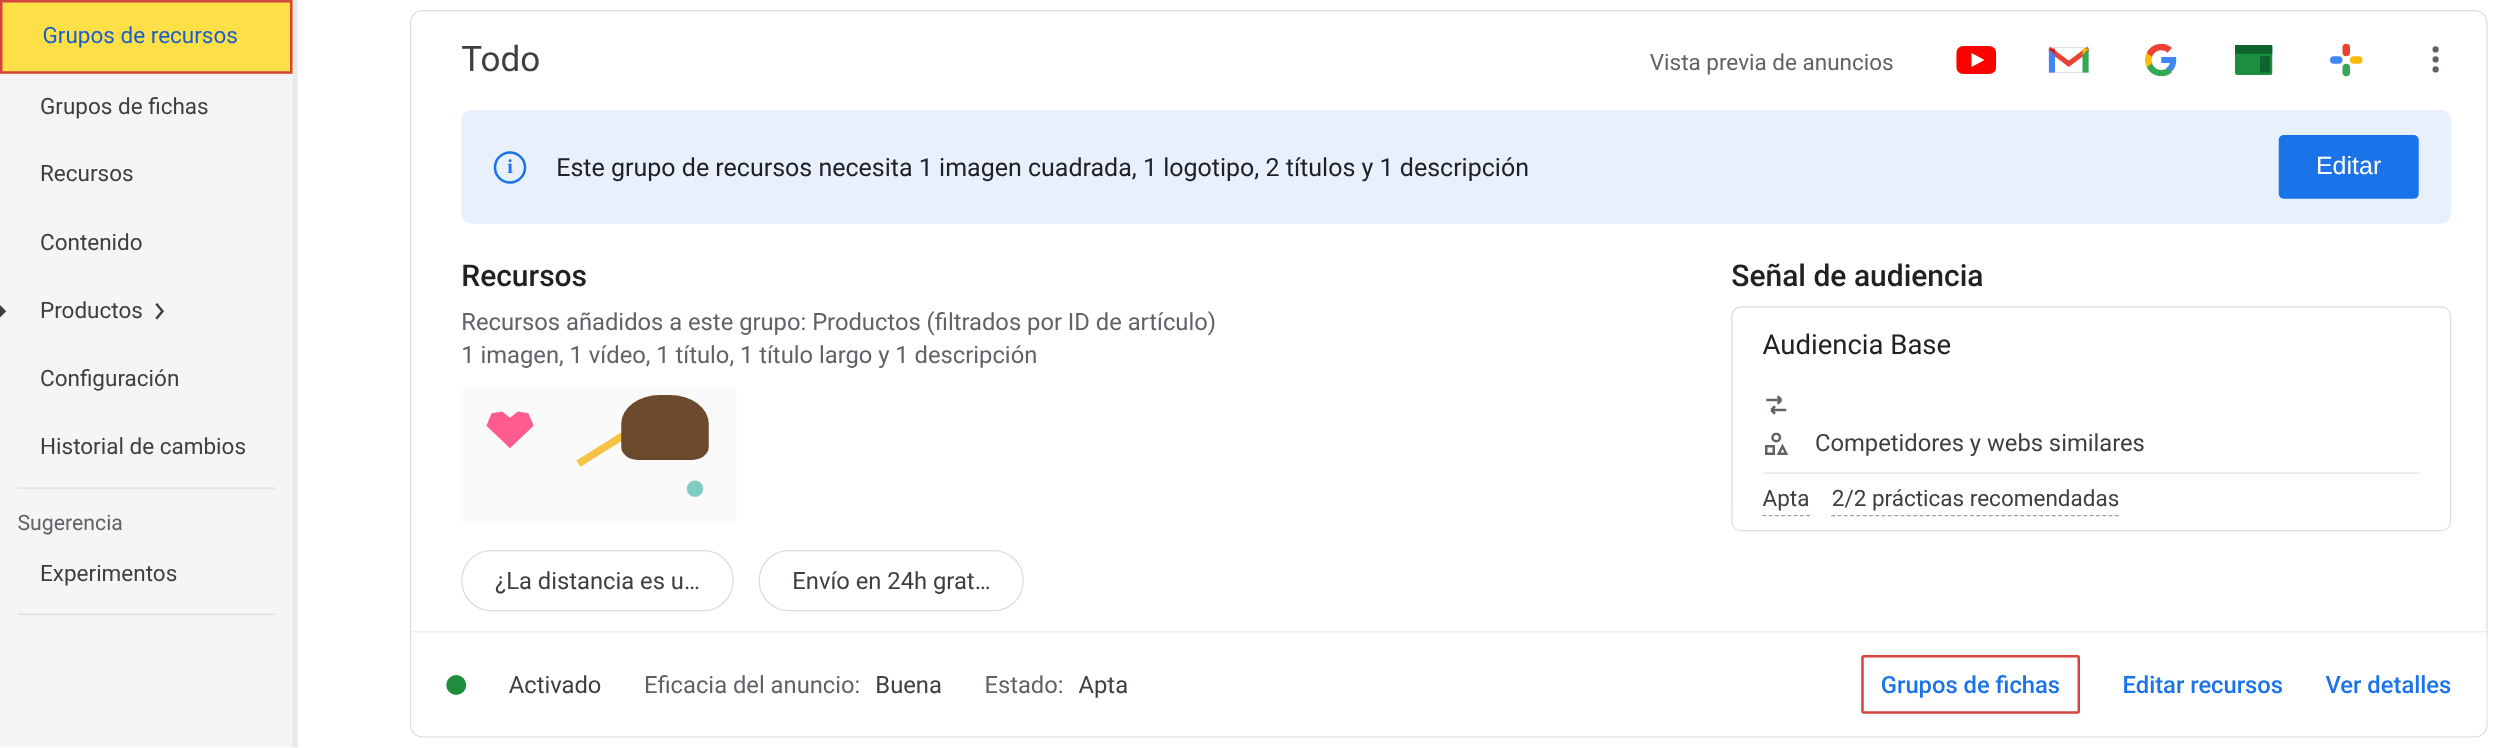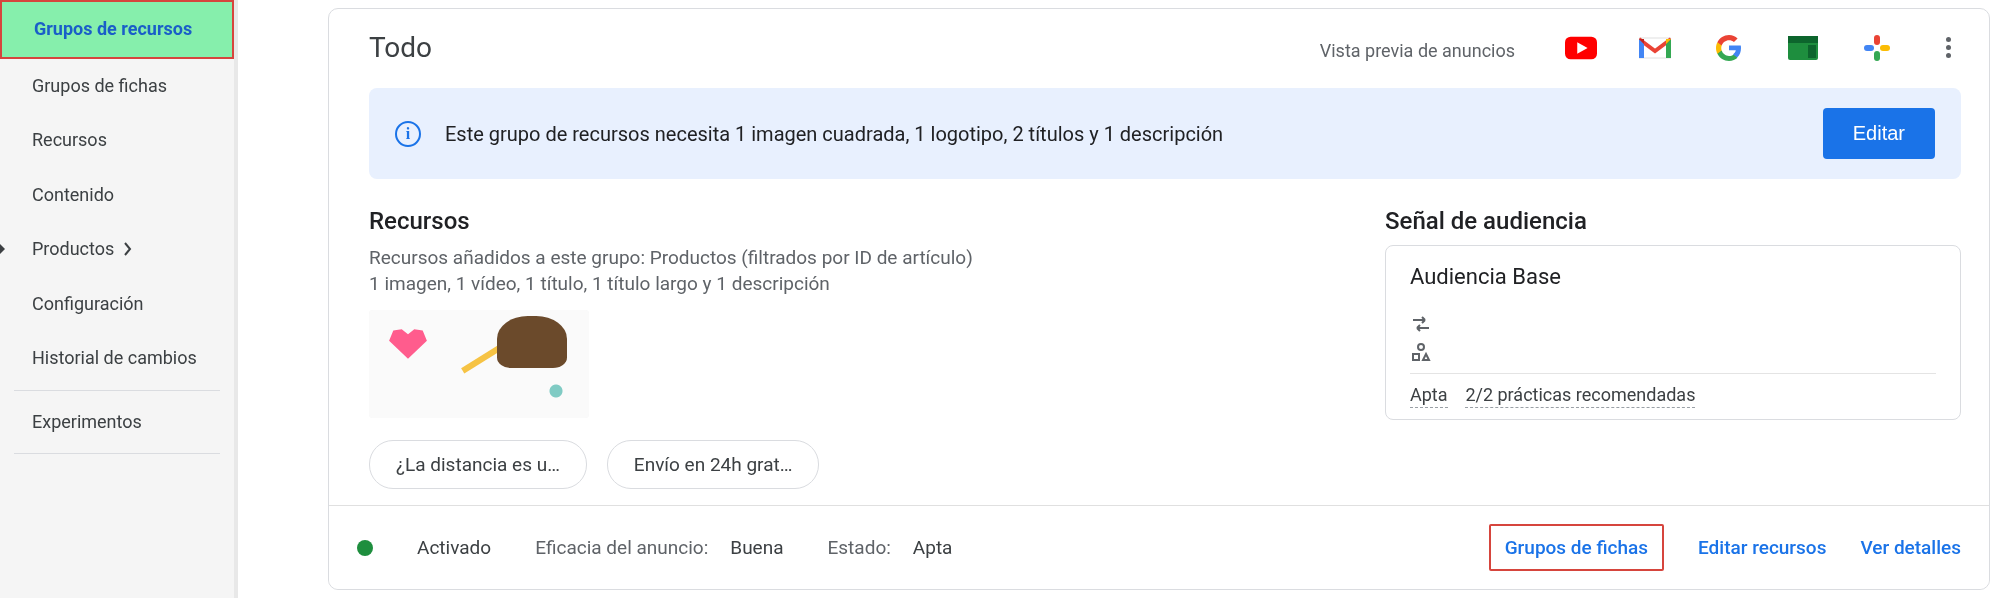--- a/index.html
+++ b/index.html
@@ -29,22 +29,22 @@
     color: #3c4043;
     font-size: 18px;
     cursor: pointer;
     display: flex;
     align-items: center;
     gap: 8px;
     line-height: 1.25;
   }
   .sidebar-item.sel {
     color: #1a5ec8;
-    font-weight: 700;
-    background: #86efac;
+    font-weight: 400;
+    background: #fde047;
   }
   .sidebar-item.sel.box {
     border: 2px solid #d6453d;
     margin: 0;
   }
   .sidebar-item .marker-left {
     position: absolute;
     left: -2px;
   }
   .sidebar-section-label {
@@ -155,21 +155,21 @@
   .aud-row { display:flex; align-items:center; gap:20px; color:#3c4043; font-size:19px; margin:10px 0; }
   .aud-icon { width:22px; display:flex; justify-content:center; color:#5f6368; }
   .aud-row .txt { white-space:nowrap; overflow:hidden; text-overflow:ellipsis; max-width:380px; }
   .aud-divider { border:none; border-top:1px solid #e4e4e4; margin:12px 0 10px; }
   .dotted { border-bottom:1px dashed #9aa0a6; padding-bottom:2px; color:#3c4043; }
   
   .footer {
     position:absolute; left:0; right:0; bottom:0;
     border-top:1px solid #e0e0e0;
     padding:18px 28px 18px 28px;
-    display:flex; align-items:center; gap:44px;
+    display:flex; align-items:center; gap:34px;
     background:#fff;
     border-radius:0 0 10px 10px;
   }
   .status-dot { width:16px; height:16px; border-radius:50%; background:#1e8e3e; }
   .footer .lbl { color:#5f6368; font-size:19px; }
   .footer .val { color:#3c4043; font-size:19px; }
   .footer-right { margin-left:auto; display:flex; align-items:center; gap:34px; }
   .footer-link { color:#1a73e8; font-size:19px; cursor:pointer; font-weight:500; }
   .footer-link.box { border:2px solid #d6453d; padding:10px 14px; border-radius:2px; }
   
@@ -202,20 +202,21 @@
           <path d="M1 1 L6 7 L1 13" stroke="#3c4043" stroke-width="2" fill="none"></path>
         </svg>
     </div>
     <div class="sidebar-item">
       <span>Configuración</span>
     </div>
     <div class="sidebar-item">
       <span>Historial de cambios</span>
     </div>
     <hr>
+    <div class="sidebar-section-label">Sugerencia</div>
     <div class="sidebar-item">
       <span>Experimentos</span>
     </div>
     <hr>
   </nav>
 
   <main class="main">
     <div class="card">
 
       <div class="topbar">
@@ -310,20 +311,21 @@
               </span>
             </div>
             <div class="aud-row">
               <span class="aud-icon">
                 <svg width="20" height="18" viewBox="0 0 20 18">
                     <circle cx="10" cy="4" r="3" fill="none" stroke="#5f6368" stroke-width="2"></circle>
                     <rect x="2" y="11" width="6" height="6" fill="none" stroke="#5f6368" stroke-width="2"></rect>
                     <path d="M15 11 L18 17 L12 17 Z" fill="none" stroke="#5f6368" stroke-width="2"></path>
                   </svg>
               </span>
+              <span class="txt">Competidores y webs similares</span>
             </div>
             <hr class="aud-divider">
             <div>
               <span class="dotted">Apta</span>
               &nbsp;&nbsp;
               <span class="dotted">2/2 prácticas recomendadas</span>
             </div>
           </div>
         </section>
       </div>

